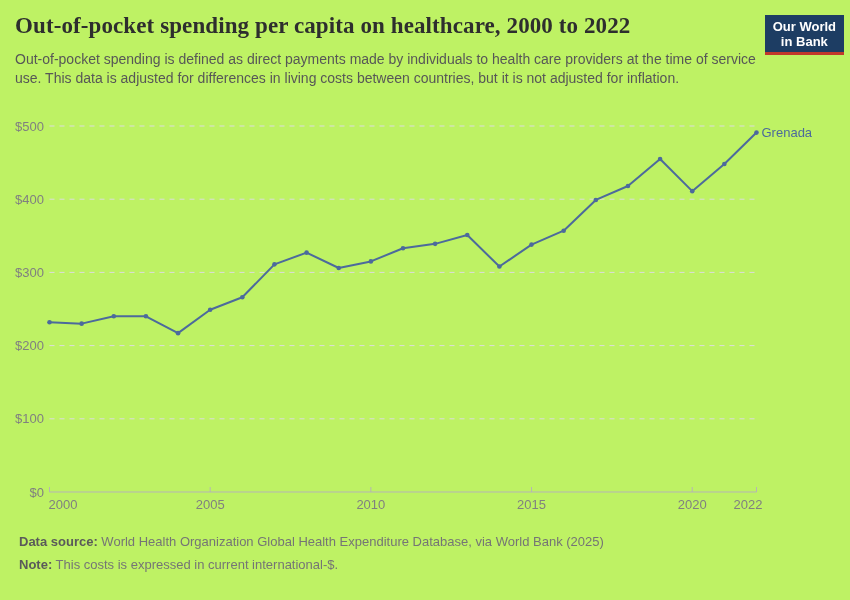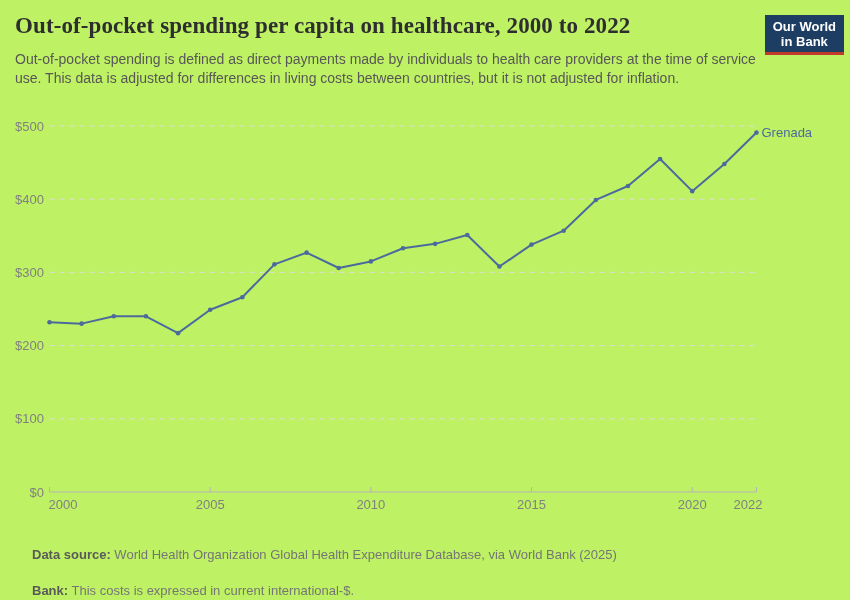--- a/index.html
+++ b/index.html
@@ -52,21 +52,21 @@
   #chart text { font-family: "Liberation Sans", sans-serif; }
   
   .chart-footer {
     position: absolute;
     left: 15px; top: 528px;
     width: 820px;
     font-size: 13px;
     line-height: 19px;
     color: #757575;
   }
-  .chart-footer p { margin: 17px; }
+  .chart-footer p { margin: 4px; }
   .chart-footer .lbl { font-weight: 700; color: #5a5a5a; }
 </style>
 </head>
 <body>
 
 <div class="page">
 
   <h1 class="chart-title">Out-of-pocket spending per capita on healthcare, 2000 to 2022</h1>
 
   <p class="chart-subtitle">Out-of-pocket spending is defined as direct payments made by individuals to health care providers at the time of service use. This data is adjusted for differences in living costs between countries, but it is not adjusted for inflation.</p>
@@ -123,16 +123,16 @@
       <circle cx="627.9545454545455" cy="186.024" r="2.3" fill="#4C6A9C"></circle>
       <circle cx="660.0909090909091" cy="158.94" r="2.3" fill="#4C6A9C"></circle>
       <circle cx="692.2272727272727" cy="191.14800000000002" r="2.3" fill="#4C6A9C"></circle>
       <circle cx="724.3636363636364" cy="164.06400000000002" r="2.3" fill="#4C6A9C"></circle>
       <circle cx="756.5" cy="132.58800000000002" r="2.3" fill="#4C6A9C"></circle>
       <text x="761.5" y="137.08800000000002" font-size="13" fill="#4C6A9C">Grenada</text>
     </svg>
 
   <div class="chart-footer">
     <p><span class="lbl">Data source:</span><span> World Health Organization Global Health Expenditure Database, via World Bank (2025)</span></p>
-    <p><span class="lbl">Bank:</span><span> This costs is expressed in current international-$.</span></p>
+    <p><span class="lbl">Note:</span><span> This costs is expressed in current international-$.</span></p>
   </div>
 
 </div>
 
 </body></html>

